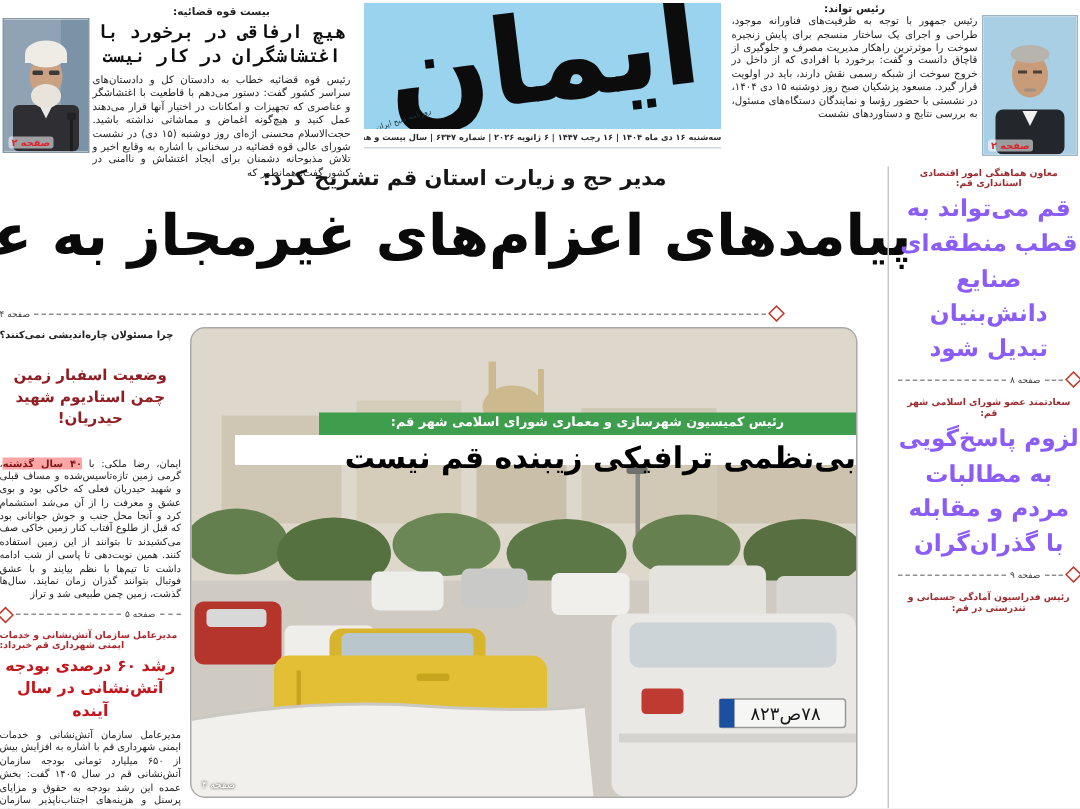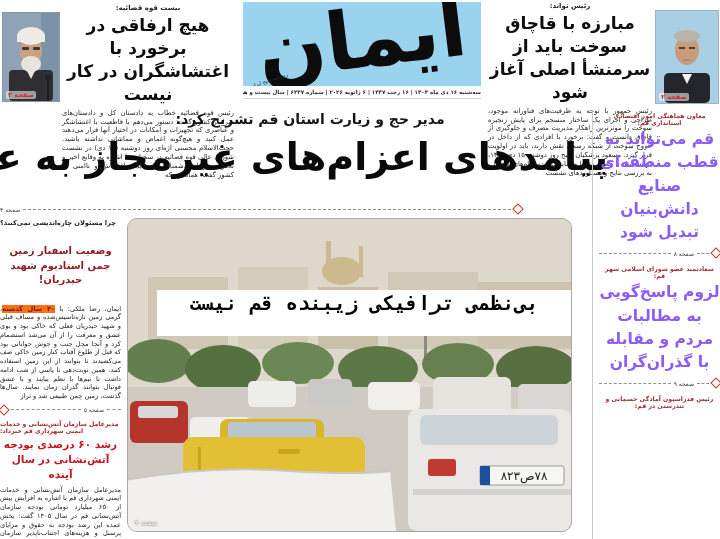--- a/index.html
+++ b/index.html
@@ -7,21 +7,21 @@
         direction:rtl;font-family:"DejaVu Sans",sans-serif;color:#111;margin:0 auto;}
 
   
   .story-tl{position:absolute;left:0;top:2px;width:236px;height:104px;}
   .story-tl .pic{position:absolute;left:2px;top:10px;width:56px;height:88px;overflow:hidden;border:1px solid #8899a6;}
   .story-tl .txt{position:absolute;left:62px;top:2px;width:172px;}
   .story-tr{position:absolute;left:486px;top:2px;width:234px;height:104px;}
   .story-tr .pic{position:absolute;right:1px;top:8px;width:62px;height:92px;overflow:hidden;border:1px solid #9ab6c8;}
   .story-tr .txt{position:absolute;right:68px;top:0;width:164px;}
   .kick{font-size:7px;font-weight:bold;text-align:center;color:#222;}
-  .tophead{font-size:17px;font-weight:bold;text-align:center;line-height:1.35;margin:2px 0 3px;color:#0d0d0d;}
+  .tophead{font-size:12px;font-weight:bold;text-align:center;line-height:1.35;margin:2px 0 3px;color:#0d0d0d;font-family:Liberation Mono, monospace;}
   .tbody{font-size:6.8px;line-height:1.3;text-align:justify;color:#1c1c1c;}
   .pic-pageref{position:absolute;left:3px;bottom:2px;font-size:6.5px;font-weight:bold;color:#d8262c;
                background:rgba(255,255,255,.55);padding:0 2px;border-radius:2px;}
 
   
   .masthead{position:absolute;left:243px;top:2px;width:238px;height:84px;background:#9ad3ee;overflow:hidden;}
   .logo{position:absolute;left:0;right:0;top:-12px;text-align:center;font-size:80px;font-weight:bold;color:#0c0c0c;
         transform:rotate(-7deg);letter-spacing:-4px;line-height:100px;}
   .tagline{position:absolute;left:7px;bottom:3px;font-size:5px;color:#16343f;transform:rotate(-18deg);}
   .dateline{position:absolute;left:243px;top:89px;width:238px;font-size:5.5px;letter-spacing:-.3px;color:#2a2a2a;
@@ -34,32 +34,32 @@
   .main-rule{position:absolute;left:0;top:205px;width:522px;display:flex;align-items:center;gap:3px;direction:ltr;}
   .dash{flex:1;border-top:1px dashed #8f8f8f;height:0;}
   .pg{font-size:6px;color:#3c3c3c;white-space:nowrap;}
   .dmd{width:6px;height:6px;border:1px solid #c0392b;transform:rotate(45deg);flex:0 0 auto;background:#fff;}
 
   
   .photo{position:absolute;left:127px;top:218px;width:443px;height:312px;border:1px solid #a8a8a8;
          border-radius:10px;overflow:hidden;background:#d9d4ca;}
   .cap-green{position:absolute;right:0;top:56px;width:358px;height:15px;background:#3f9e4e;color:#fff;
              font-size:8.5px;font-weight:bold;line-height:15px;text-align:center;}
-  .cap-white{position:absolute;right:0;top:71px;width:414px;height:46px;background:#ffffff;color:#000;
-             font-size:20px;font-weight:bold;line-height:30px;text-align:center;font-family:Liberation Mono, monospace;}
+  .cap-white{position:absolute;right:0;top:71px;width:414px;height:20px;background:#ffffff;color:#000;
+             font-size:20px;font-weight:bold;line-height:30px;}
   .photo-pageref{position:absolute;left:7px;bottom:4px;font-size:6.5px;color:#fff;text-shadow:0 0 2px #000;}
 
   
   .left-col{position:absolute;left:0;top:213px;width:121px;}
   .lc-kick{font-size:6.6px;font-weight:bold;text-align:left;color:#222;margin-top:6px;}
   .lc-kick.red{color:#a8272c;font-weight:bold;font-size:6.2px;}
   .lc-head1{font-size:10px;font-weight:bold;color:#8f1d22;text-align:center;line-height:1.45;margin:17px 0;}
   .lc-head2{font-size:10.5px;font-weight:bold;color:#c4161c;text-align:center;line-height:1.45;margin:3px 0;}
   .lc-body{font-size:6.6px;line-height:1.33;text-align:justify;color:#1a1a1a;}
-  .hl{background:#f97316;color:#7d161b;font-weight:bold;}
+  .hl{background:#fca5a5;color:#7d161b;font-weight:bold;}
   .divider{display:flex;align-items:center;gap:3px;direction:ltr;margin:5px 0;}
 
   
   .vline{position:absolute;left:592px;top:111px;width:0;height:428px;border-left:1px solid #c9c9c9;}
   .right-col{position:absolute;right:0;top:110px;width:121px;}
   .rc-story{margin-top:8px;}
   .rc-story:first-child{margin-top:2px;}
   .rc-kick{font-size:6.2px;color:#9c2b2f;font-weight:bold;text-align:center;margin-bottom:2px;}
   .rc-head{font-size:15.5px;font-weight:bold;text-align:center;line-height:1.5;color:#8b5cf6;margin-bottom:5px;}
 </style>
@@ -109,21 +109,20 @@
         <path d="M18 33 Q18 21 31 20 Q44 21 44 33 L44 29 Q42 23 31 23 Q20 23 18 29 Z" fill="#b7b3ad"></path>
         <ellipse cx="31" cy="25" rx="13" ry="6" fill="#b7b3ad"></ellipse>
         <rect x="23" y="36" width="6" height="2" fill="#4a4038"></rect>
         <rect x="33" y="36" width="6" height="2" fill="#4a4038"></rect>
         <rect x="27" y="48" width="8" height="2" rx="1" fill="#9a8f85"></rect>
       </svg>
       <span class="pic-pageref">صفحه ۲</span>
     </div>
     <div class="txt">
       <div class="kick">رئیس تواند:</div>
-      <div class="tophead">مبارزه با قاچاق سوخت باید از سرمنشأ اصلی آغاز شود</div>
       <div class="tbody">رئیس جمهور با توجه به ظرفیت‌های فناورانه موجود، طراحی و اجرای یک ساختار منسجم برای پایش زنجیره سوخت را موثرترین راهکار مدیریت مصرف و جلوگیری از قاچاق دانست و گفت: برخورد با افرادی که از داخل در خروج سوخت از شبکه رسمی نقش دارند، باید در اولویت قرار گیرد. مسعود پزشکیان صبح روز دوشنبه ۱۵ دی ۱۴۰۴، در نشستی با حضور رؤسا و نمایندگان دستگاه‌های مسئول، به بررسی نتایج و دستاوردهای نشست</div>
     </div>
   </section>
 
   <div class="main-kick">مدیر حج و زیارت استان قم تشریح کرد:</div>
   <div class="main-head">پیامدهای اعزام‌های غیرمجاز به عتبات</div>
   <div class="main-rule">
     <span class="pg">صفحه ۴</span>
     <span class="dash"></span>
     <span class="dmd"></span>
@@ -168,20 +167,21 @@
       <rect x="300" y="240" width="28" height="17" rx="3" fill="#bf3a31"></rect>
       <rect x="285" y="270" width="158" height="6" fill="#d4d3cf"></rect>
       <g>
         <rect x="352" y="247" width="84" height="19" rx="2" fill="#f6f6f4" stroke="#9a9a98"></rect>
         <rect x="352" y="247" width="10" height="19" fill="#1b4fa0"></rect>
         <text x="396" y="261" font-size="12" font-family="DejaVu Sans, sans-serif" fill="#17171a" text-anchor="middle">۷۸ص۸۲۳</text>
       </g>
       <path d="M-8 262 Q80 246 160 252 Q230 256 262 252 L268 312 L-8 312 Z" fill="#f1f0ec"></path>
       <path d="M-8 262 Q80 246 160 252 Q230 256 262 252" stroke="#c9c8c3" stroke-width="2" fill="none"></path>
     </svg>
+    <div class="cap-green">رئیس کمیسیون شهرسازی و معماری شورای اسلامی شهر قم:</div>
     <div class="cap-white">بی‌نظمی ترافیکی زیبنده قم نیست</div>
     <span class="photo-pageref">صفحه ۴</span>
   </figure>
 
   <aside class="left-col">
     <div>
       <div class="lc-kick">چرا مسئولان چاره‌اندیشی نمی‌کنند؟</div>
       <div class="lc-head1">وضعیت اسفبار زمین چمن استادیوم شهید حیدریان!</div>
       <div class="lc-body"><span>ایمان، رضا ملکی: با </span><span class="hl">۴۰ سال گذشته</span><span>، گرمی زمین تازه‌تاسیس‌شده و مساف قبلی و شهید حیدریان فعلی که خاکی بود و بوی عشق و معرفت را از آن می‌شد استشمام کرد و آنجا محل جنب و جوش جوانانی بود که قبل از طلوع آفتاب کنار زمین خاکی صف می‌کشیدند تا بتوانند از این زمین استفاده کنند. همین نوبت‌دهی تا پاسی از شب ادامه داشت تا تیم‌ها با نظم بیایند و با عشق فوتبال بتوانند گذران زمان نمایند. سال‌ها گذشت، زمین چمن طبیعی شد و تراز</span></div>
       <div class="divider">

